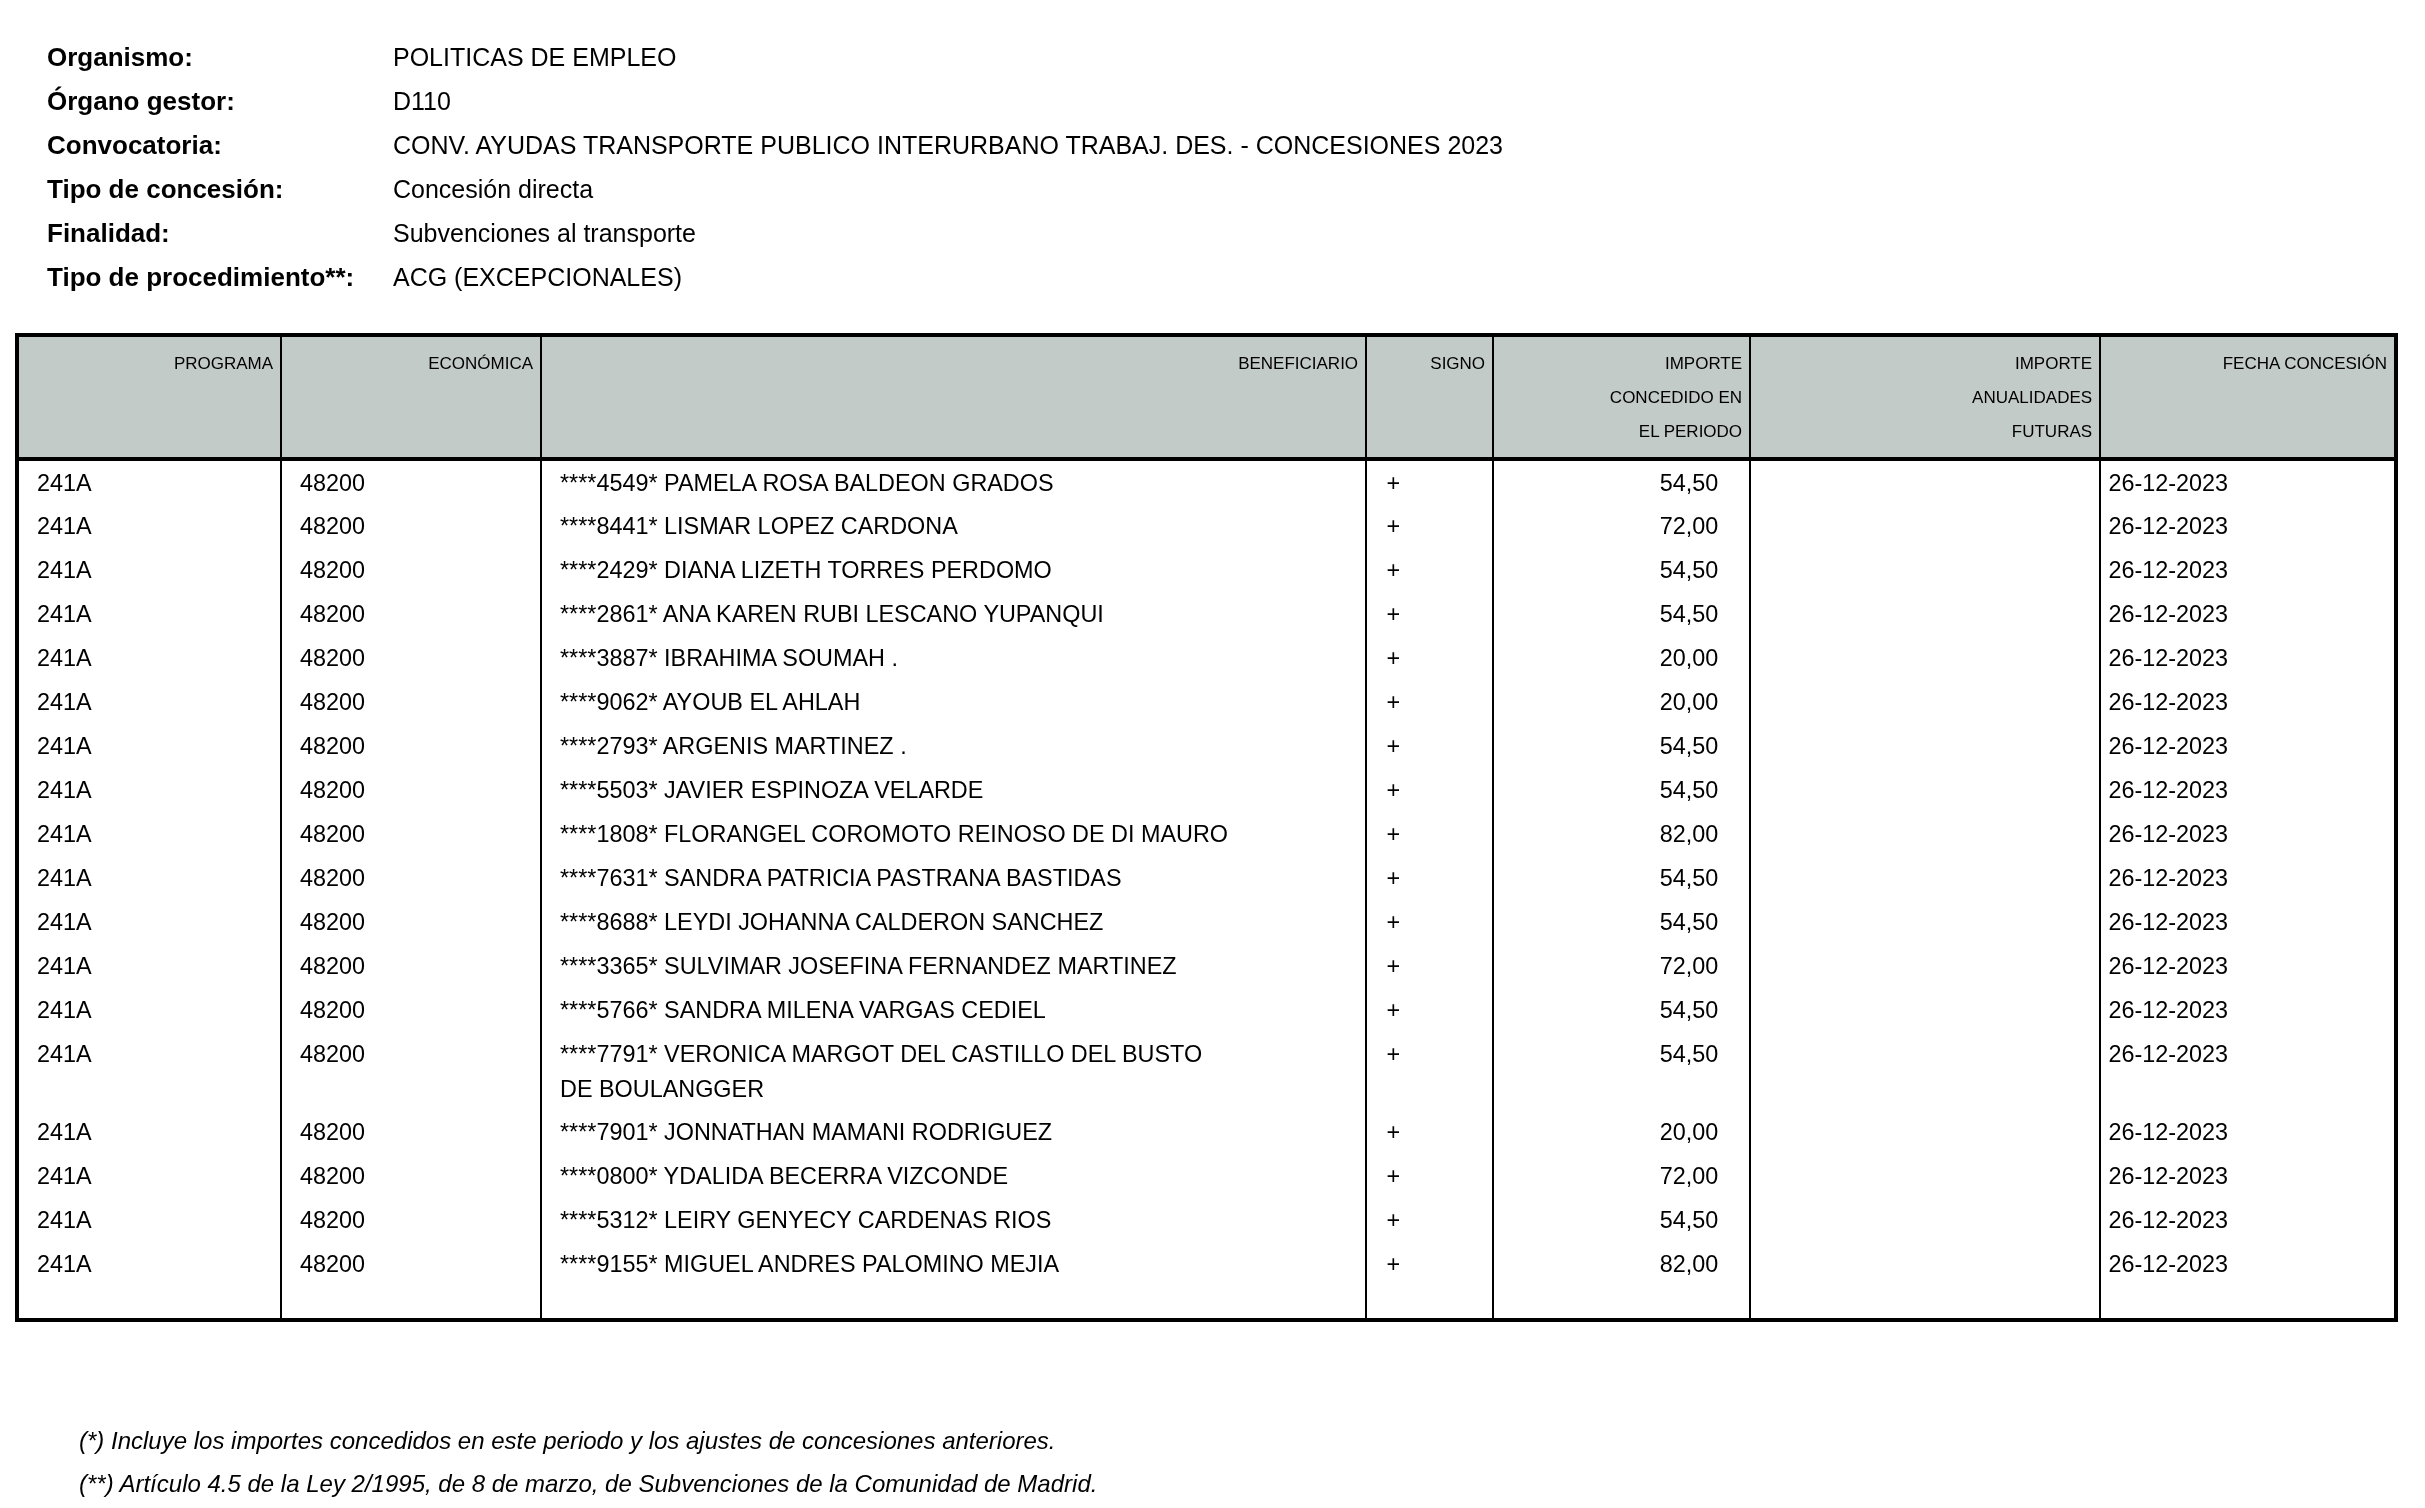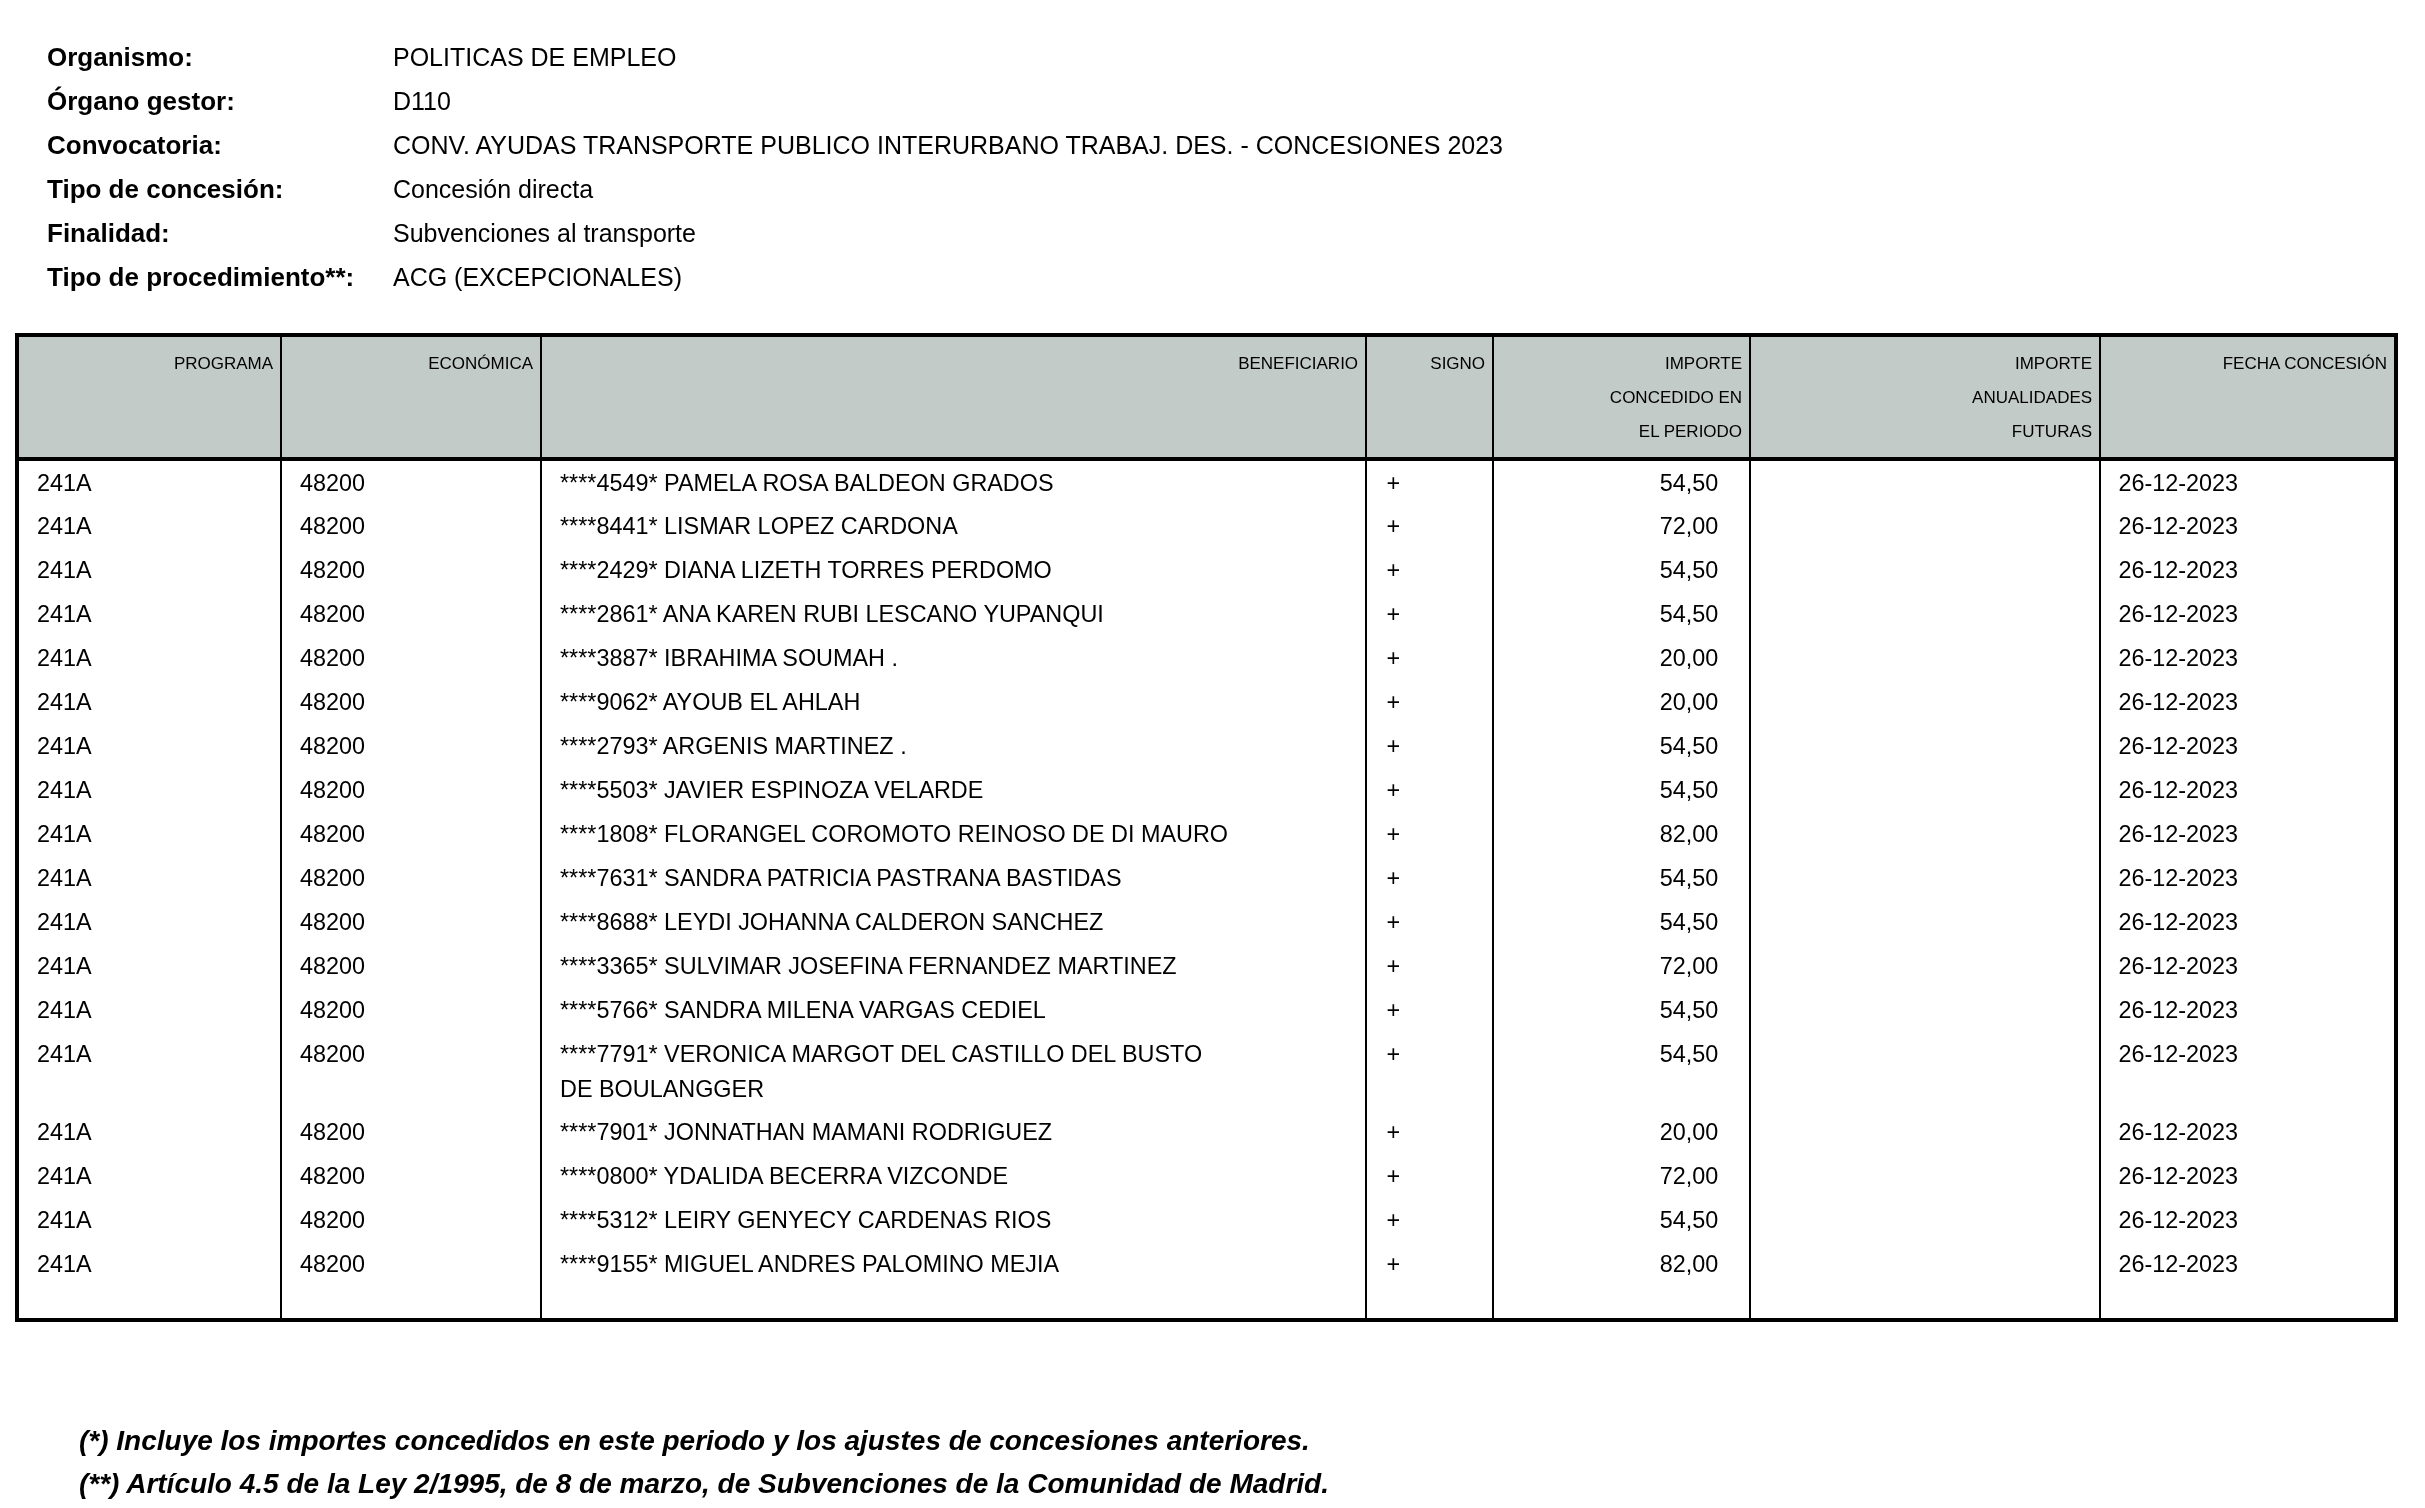--- a/index.html
+++ b/index.html
@@ -41,25 +41,25 @@
     font-size:23.4px; vertical-align:top;
     padding:5.1px 7.3px 2.9px 17.6px; line-height:35px;
   }
   tbody td:first-child, tfoot td:first-child { border-left:none; }
   tbody tr { height:44px; }
   tfoot tr { height:34px; }
 
   td.cell-beneficiario { white-space:pre-line; }
   td.cell-signo { padding-left:19px; }
   td.cell-importe { text-align:right; padding-right:31px; padding-left:7.3px; }
-  td.cell-fecha { padding-left:17px; white-space:nowrap; }
+  td.cell-fecha { padding-left:7px; white-space:nowrap; }
 
   
   .footnotes { position:absolute; left:79px; top:1419px; }
-  .footnote { font-size:28px; font-weight:bold; font-style:italic; line-height:43px; white-space:nowrap; }
+  .footnote { font-size:24px; font-weight:normal; font-style:italic; line-height:43px; white-space:nowrap; }
 </style>
 </head>
 <body>
 
 <div class="meta">
   <div class="meta-row">
     <span class="meta-label">Organismo:</span>
     <span class="meta-value">POLITICAS DE EMPLEO</span>
   </div>
   <div class="meta-row">

